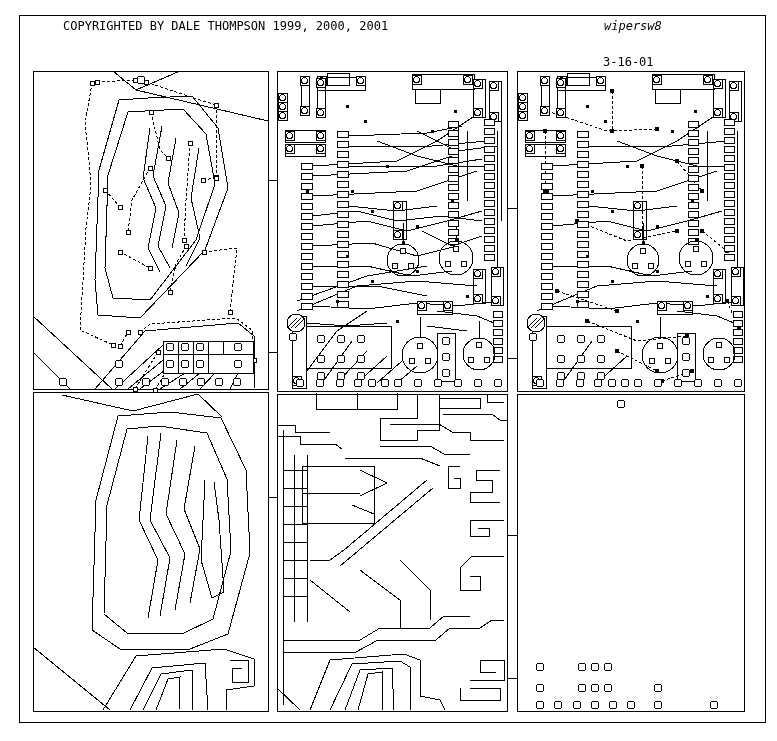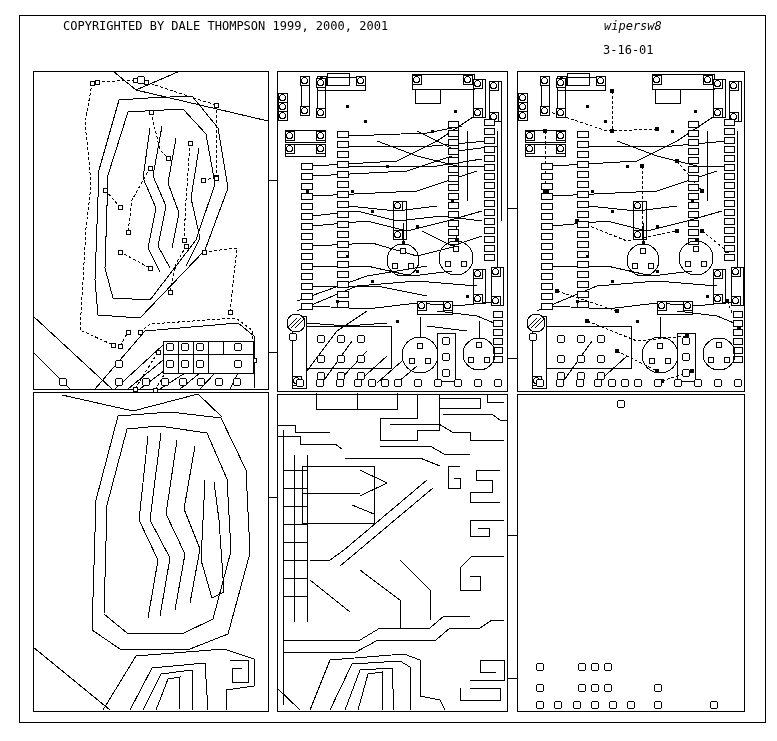--- a/index.html
+++ b/index.html
@@ -2,21 +2,21 @@
 <html><head>
 <meta charset="utf-8">
 <style>
   html,body{margin:0;padding:0;background:#ffffff;}
   #sheet{position:relative;width:777px;height:741px;background:#ffffff;overflow:hidden;
          font-family:"DejaVu Sans Mono","Liberation Mono",monospace;}
   #pcb-svg{position:absolute;left:0;top:0;shape-rendering:crispEdges;}
   .hdr{position:absolute;color:#000;font-size:12px;line-height:13px;letter-spacing:0px;white-space:pre;}
   #copyright-text{left:63px;top:20px;}
   #drawing-title{left:604px;top:20px;font-style:italic;}
-  #drawing-date{left:603px;top:44px;}
+  #drawing-date{left:603px;top:56px;}
   
   .ln{fill:none;stroke:#000;stroke-width:1;}
   .lnD{fill:none;stroke:#000;stroke-width:1;stroke-dasharray:3 2;}
   .padW{fill:#fff;stroke:#000;stroke-width:1;}
   .padB{fill:#000;stroke:none;}
 </style>
 </head>
 <body>
 
 <div id="sheet">

